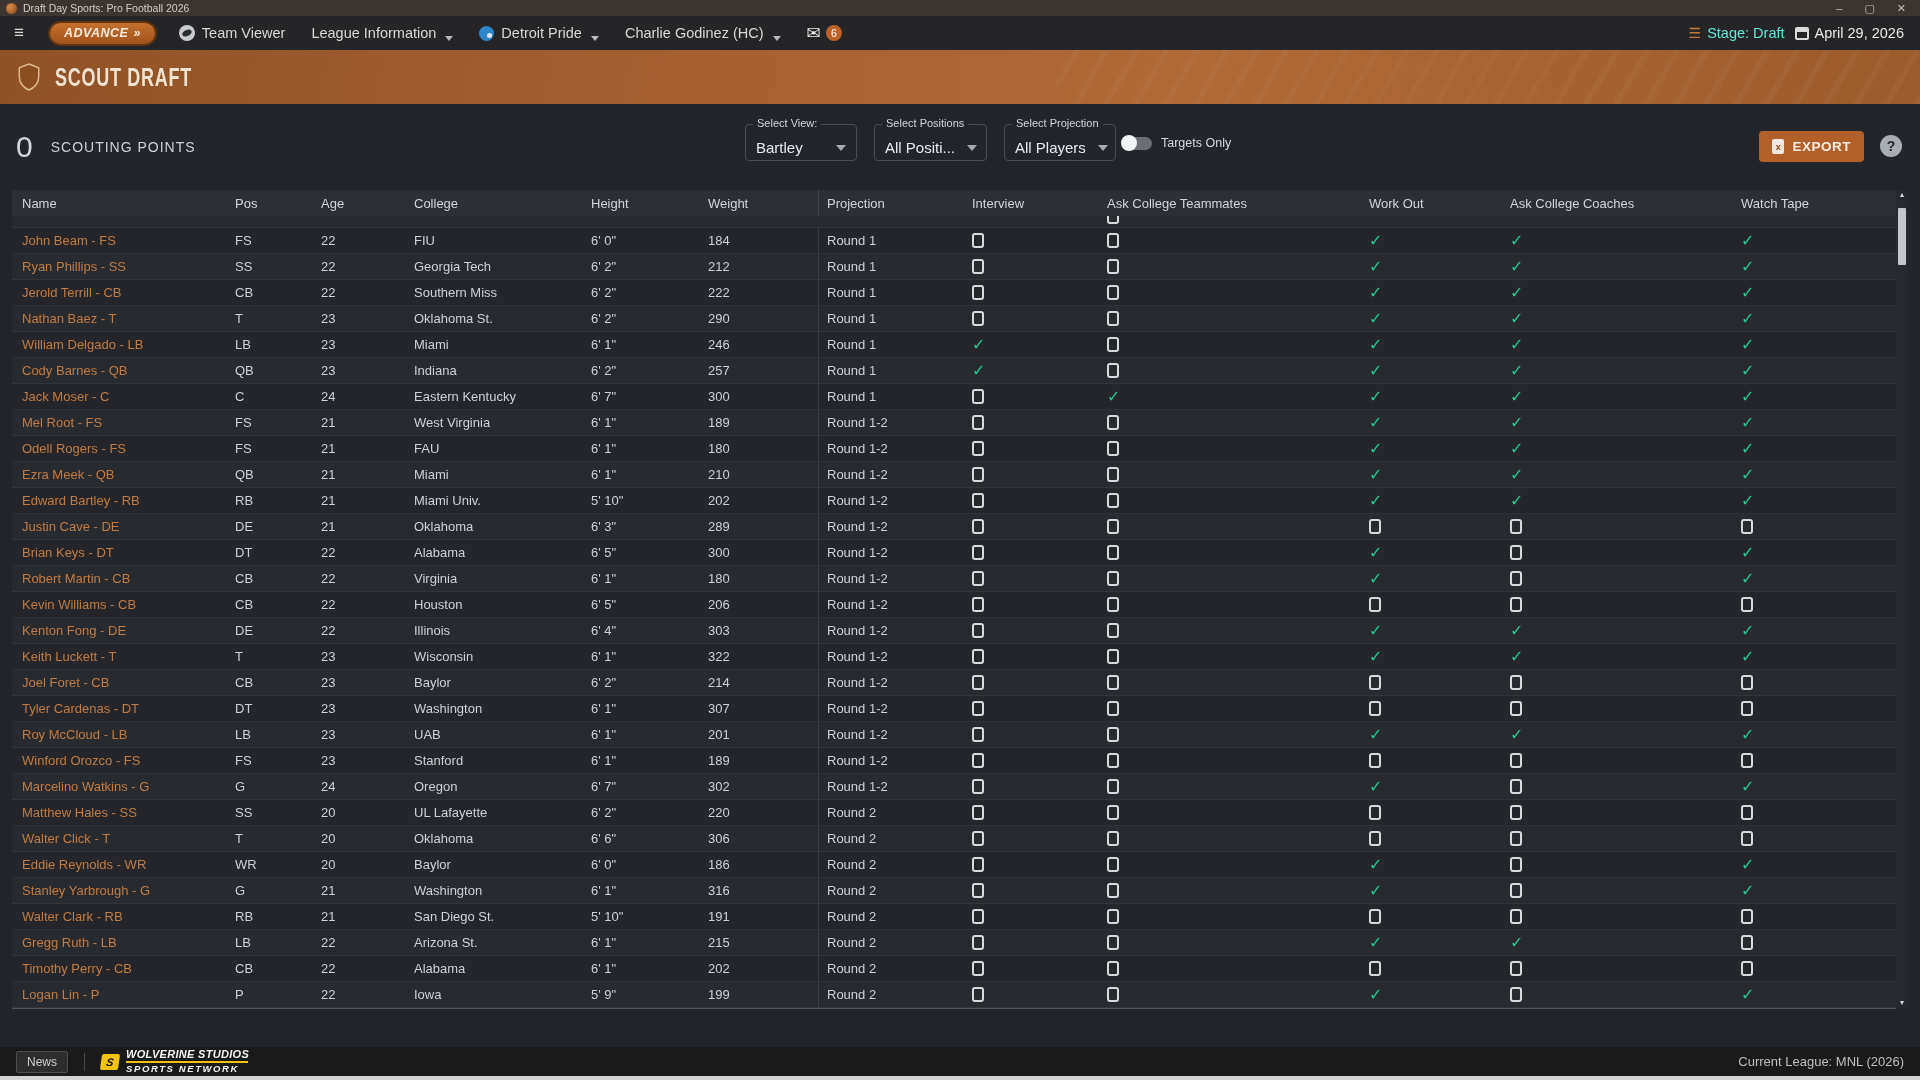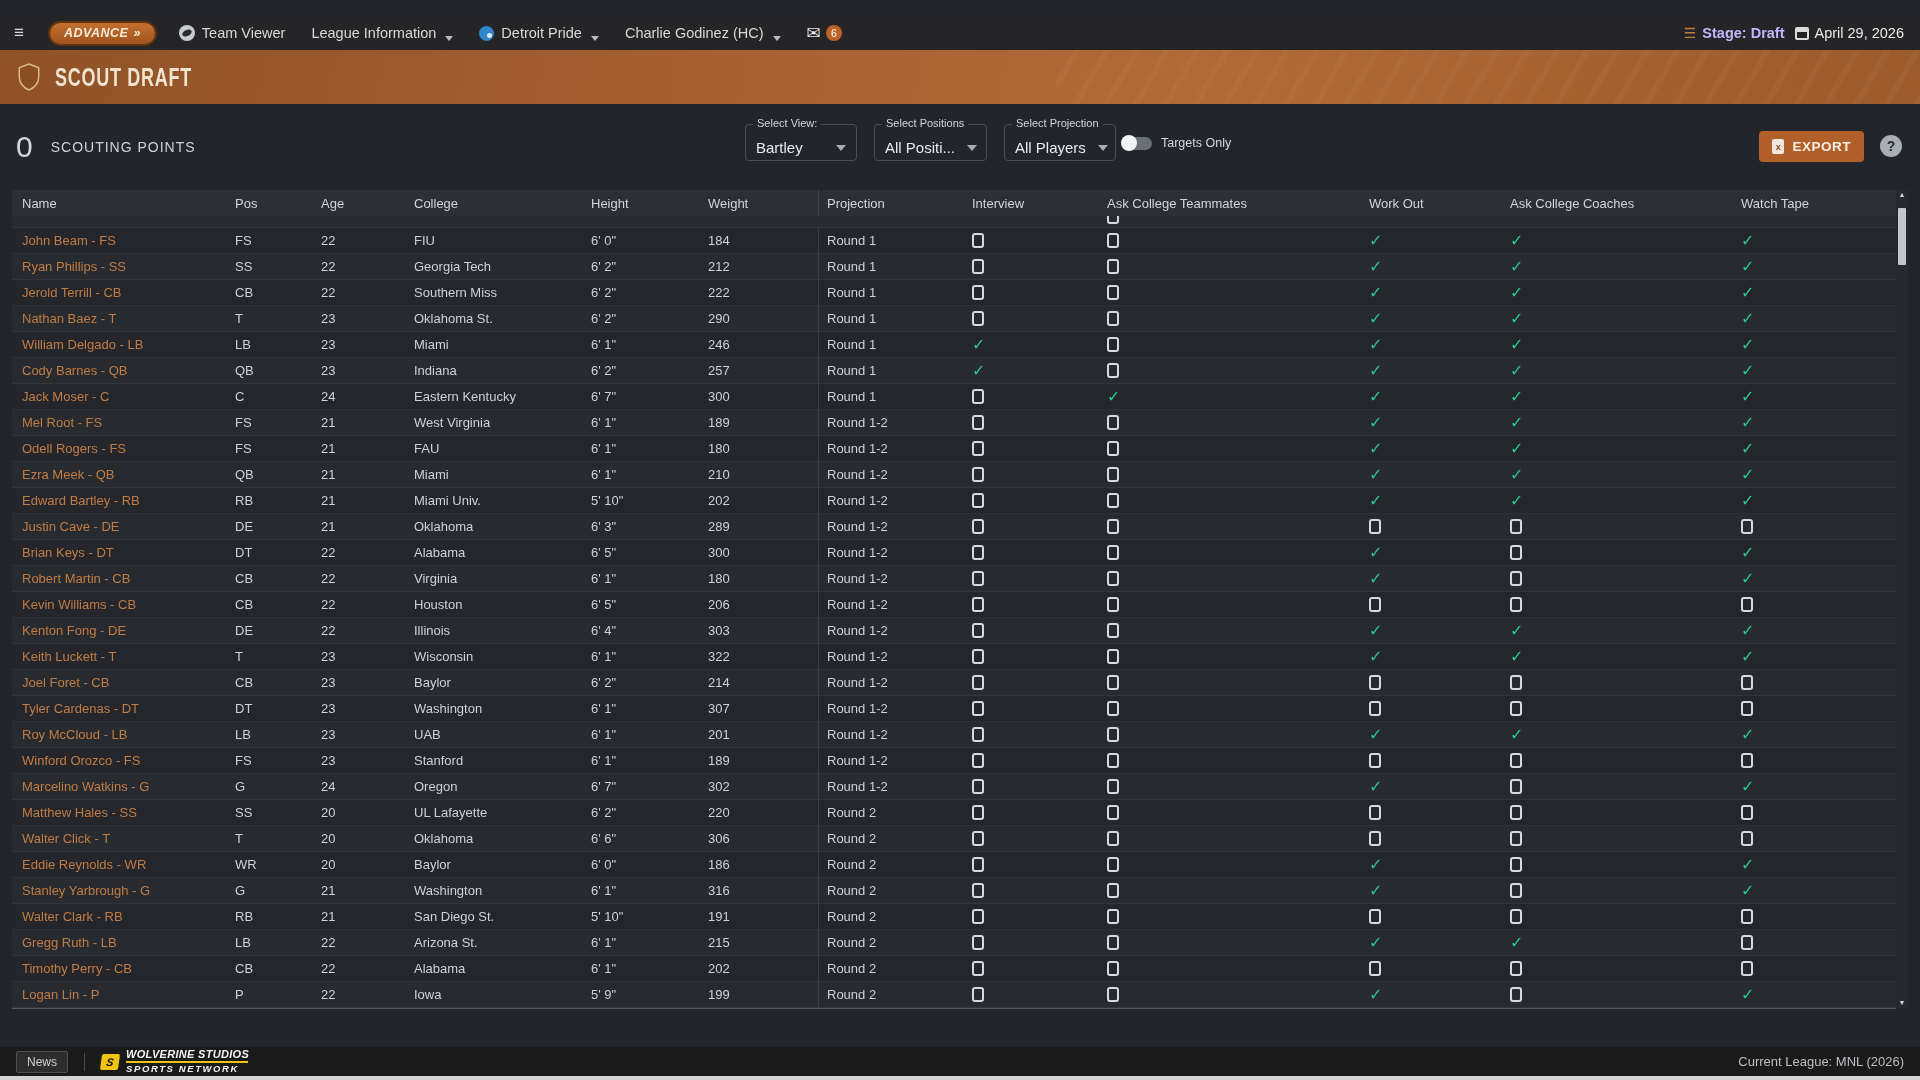--- a/index.html
+++ b/index.html
@@ -28,21 +28,21 @@
   .football-icon::before { content:""; position:absolute; left:3px; top:5px; width:10px; height:6px; border-radius:50%;
     background:#2c2c2c; transform:rotate(-25deg); }
   .helmet-icon { width:15px; height:15px; border-radius:50%; background:#2f86c9; position:relative; }
   .helmet-icon::before { content:""; position:absolute; right:2px; bottom:3px; width:5px; height:5px; border-radius:50%; background:#dfe9f2; }
   .mail-wrap { display:flex; align-items:center; margin-right:0; }
   .mail-icon { font-size:17px; color:#ececea; line-height:1; }
   .mail-icon::before { content:"✉"; }
   .mail-badge { width:16px; height:16px; border-radius:50%; background:#bd6327; color:#fff; font-size:10.5px;
     display:flex; align-items:center; justify-content:center; margin-left:5px; }
   .nav-right { margin-left:auto; display:flex; align-items:center; gap:10px; padding-right:16px; }
-  .stage { display:flex; align-items:center; gap:6px; color:#c4b5fd; font-size:14.5px;font-weight:bold; }
+  .stage { display:flex; align-items:center; gap:6px; color:#5eead4; font-size:14.5px; }
   .stage-list-icon::before { content:"☰"; color:#c37a3b; font-size:14px; }
   .date-wrap { display:flex; align-items:center; gap:6px; color:#e8e8e6; }
   .calendar-icon { width:14px; height:13px; border:2px solid #dcdcda; border-radius:2px; position:relative; }
   .calendar-icon::before { content:""; position:absolute; left:0; top:0; right:0; height:3px; background:#dcdcda; }
 
   
   .band { position:absolute; top:50px; left:0; right:0; height:54px;
     background:linear-gradient(100deg,#8f5226 0%,#a86133 40%,#b06a37 62%,#9c5b2c 100%);
     display:flex; align-items:center; padding-left:16px; }
   .band::after { content:""; position:absolute; right:0; top:0; bottom:0; width:45%;
@@ -124,20 +124,29 @@
   .logo-rule { height:2px; width:122px; background:#f2c40f; margin:1px 0; }
   .logo-line2 { color:#f2f2f2; font-style:italic; font-weight:800; font-size:9.5px; letter-spacing:1.6px; }
   .current-league { margin-left:auto; color:#bcbfc3; font-size:13px; }
   .taskbar-sliver { position:absolute; left:0; right:0; bottom:0; height:4px; background:#d4d4d6; }
 </style>
 </head>
 <body>
 
 <div class="app">
 
+  <div class="titlebar">
+    <span class="app-icon"></span>
+    <span>Draft Day Sports: Pro Football 2026</span>
+    <span class="win-controls">
+      <span>–</span>
+      <span>▢</span>
+      <span>✕</span>
+    </span>
+  </div>
 
   <div class="navbar">
     <span class="hamburger"></span>
     <button class="advance-btn">
       <span>ADVANCE</span>
       <span>»</span>
     </button>
     <span class="nav-item">
       <span class="football-icon"></span>
       <span>Team Viewer</span>

